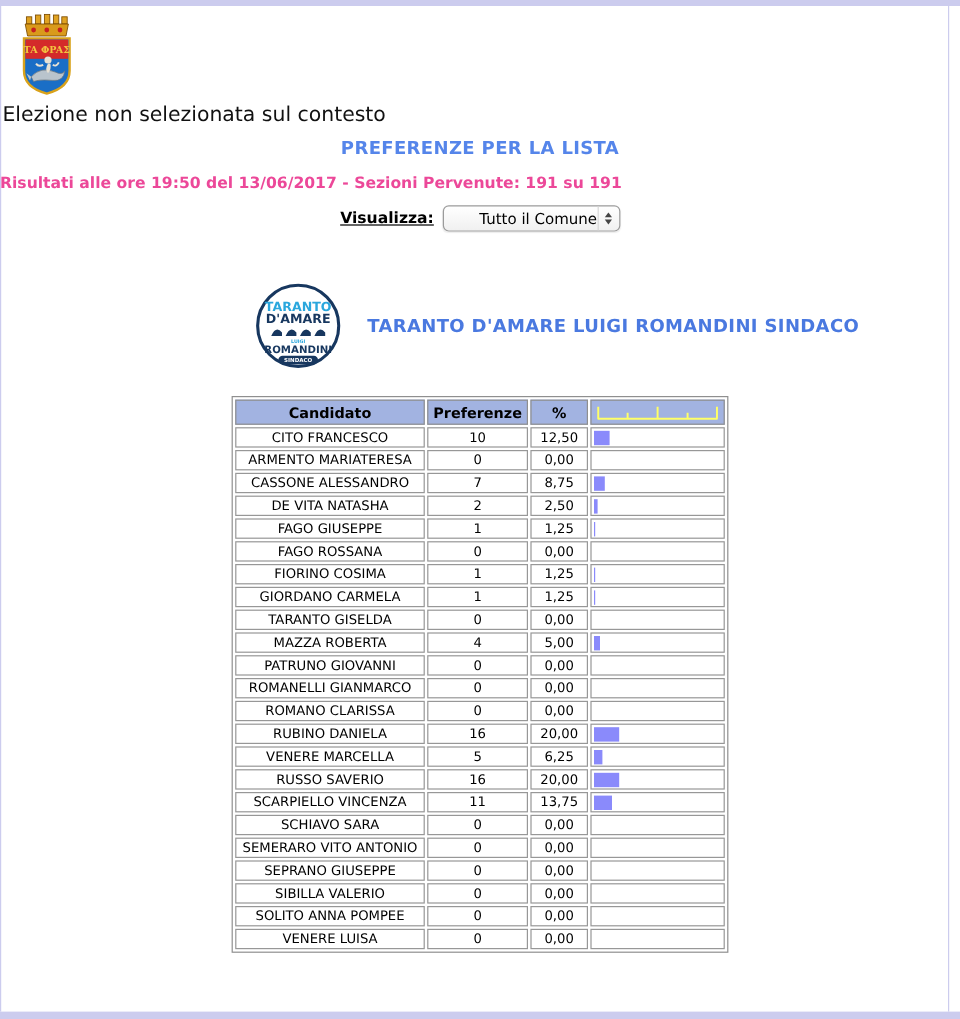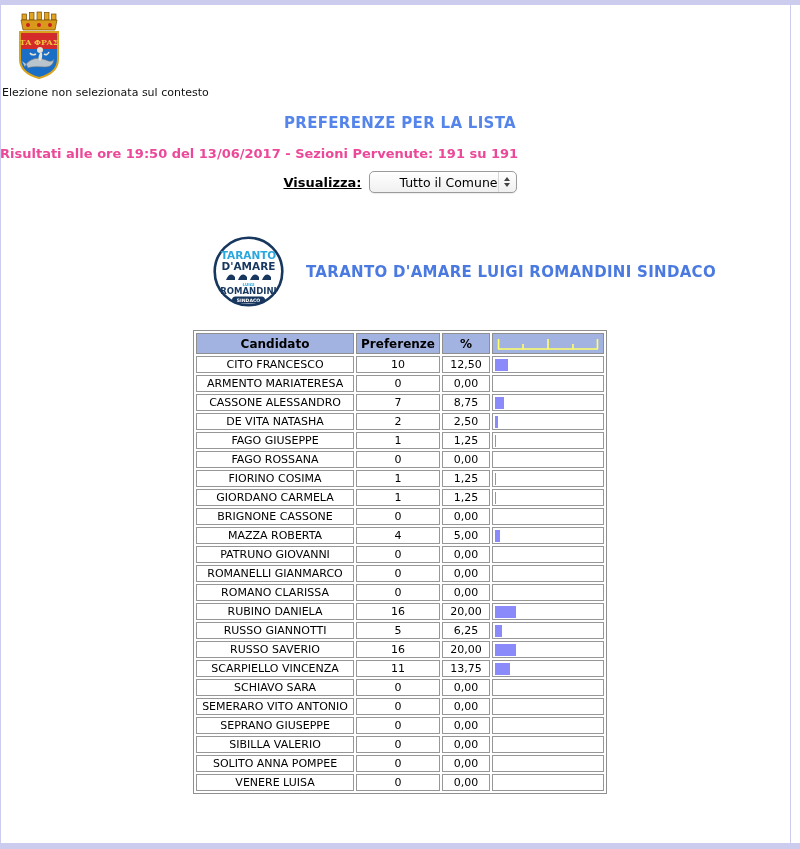--- a/index.html
+++ b/index.html
@@ -8,21 +8,21 @@
     font-family:"DejaVu Sans","Liberation Sans",sans-serif;color:#000;
     overflow:hidden;
   }
   .frame-strip{position:absolute;background:var(--strip-color,#ccccee);}
   .strip-top{top:0;left:0;width:800px;height:5px;}
   .strip-bottom{top:843px;left:0;width:800px;height:6px;}
   .strip-right{top:5px;left:790px;width:1px;height:838px;}
   .strip-left{top:5px;left:0;width:1px;height:838px;}
 
   .stemma{position:absolute;left:16px;top:9px;width:46px;height:71px;}
-  .context-note{position:absolute;left:2px;top:86px;font-size:11px;color:#111;}
+  .context-note{position:absolute;left:2px;top:86px;font-size:17px;color:#111;}
 
   .page-title{position:absolute;left:0;top:114px;width:100%;text-align:center;
     font-size:15px;font-weight:bold;color:var(--accent-blue,#5585ea);letter-spacing:.3px;}
   .results-line{position:absolute;left:0;top:146px;width:100%;text-align:left;
     font-size:13px;font-weight:bold;color:#ec4899;}
 
   .visualizza-row{position:absolute;left:0;top:171px;width:100%;
     display:flex;justify-content:center;align-items:center;gap:7px;font-size:13px;}
   .visualizza-label{font-weight:bold;text-decoration:underline;}
   .select-box{
@@ -205,21 +205,21 @@
         </tr>
         <tr>
           <td class="candidate-cell">GIORDANO CARMELA</td>
           <td class="pref-cell">1</td>
           <td class="pct-cell">1,25</td>
           <td class="bar-cell">
             <div class="pref-bar" style="width: 1.25%;"></div>
           </td>
         </tr>
         <tr>
-          <td class="candidate-cell">BRIGNONE CASSONE</td>
+          <td class="candidate-cell">TARANTO GISELDA</td>
           <td class="pref-cell">0</td>
           <td class="pct-cell">0,00</td>
           <td class="bar-cell"></td>
         </tr>
         <tr>
           <td class="candidate-cell">MAZZA ROBERTA</td>
           <td class="pref-cell">4</td>
           <td class="pct-cell">5,00</td>
           <td class="bar-cell">
             <div class="pref-bar" style="width: 5%;"></div>
@@ -245,21 +245,21 @@
         </tr>
         <tr>
           <td class="candidate-cell">RUBINO DANIELA</td>
           <td class="pref-cell">16</td>
           <td class="pct-cell">20,00</td>
           <td class="bar-cell">
             <div class="pref-bar" style="width: 20%;"></div>
           </td>
         </tr>
         <tr>
-          <td class="candidate-cell">RUSSO GIANNOTTI</td>
+          <td class="candidate-cell">VENERE MARCELLA</td>
           <td class="pref-cell">5</td>
           <td class="pct-cell">6,25</td>
           <td class="bar-cell">
             <div class="pref-bar" style="width: 6.25%;"></div>
           </td>
         </tr>
         <tr>
           <td class="candidate-cell">RUSSO SAVERIO</td>
           <td class="pref-cell">16</td>
           <td class="pct-cell">20,00</td>

